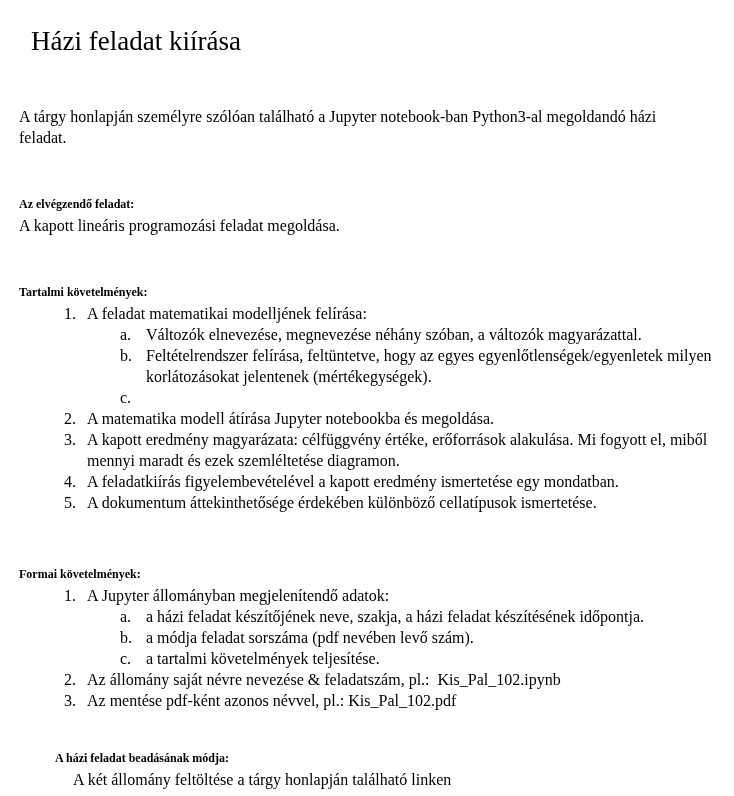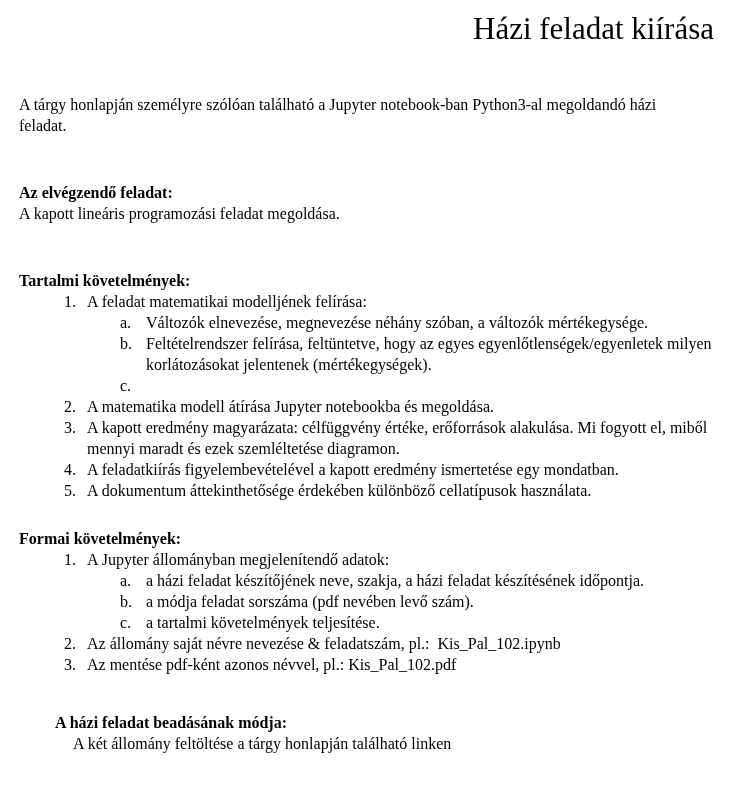--- a/index.html
+++ b/index.html
@@ -13,40 +13,39 @@
     overflow: hidden;
     color: #000000;
     font-family: "Liberation Serif", "DejaVu Serif", serif;
     font-size: 16px;
     line-height: 21px;
   }
   .page {
     padding: 13px 20px 0 19px;
   }
   h1 {
-    margin: 0;
-    font-size: 31px;
+    margin: 12px;
+    font-size: 27px;
     font-weight: 400;
     line-height: 32px;
-    text-align: right;
   }
   h2 {
     margin: 0;
-    font-size: 16px;
+    font-size: 12px;
     font-weight: 700;
     line-height: 21px;
   }
   p { margin: 0; }
   .intro {
     margin-top: 49px;
     max-width: 645px;
   }
   .sec-elvegzendo { margin-top: 46px; }
   .sec-tartalmi   { margin-top: 46px; }
-  .sec-formai     { margin-top: 27px; }
+  .sec-formai     { margin-top: 51px; }
   .sec-beadas     { margin-top: 37px; margin-left: 36px; }
   .li { display: flex; }
   .l1 { padding-left: 45px; }
   .l1 > .marker { width: 23px; flex: none; }
   .l1 > .li-text { max-width: 650px; }
   .l2 { padding-left: 101px; }
   .l2 > .marker { width: 26px; flex: none; }
   .l2 > .li-text { max-width: 600px; }
   .li-text { white-space: pre-wrap; }
   .closing-line { padding-left: 18px; }
@@ -67,21 +66,21 @@
 
   <div class="sec-tartalmi">
     <h2>Tartalmi követelmények:</h2>
 
     <div class="li l1">
       <span class="marker">1.</span>
       <span class="li-text">A feladat matematikai modelljének felírása:</span>
     </div>
     <div class="li l2">
       <span class="marker">a.</span>
-      <span class="li-text">Változók elnevezése, megnevezése néhány szóban, a változók mértékegysége.</span>
+      <span class="li-text">Változók elnevezése, megnevezése néhány szóban, a változók magyarázattal.</span>
     </div>
     <div class="li l2">
       <span class="marker">b.</span>
       <span class="li-text">Feltételrendszer felírása, feltüntetve, hogy az egyes egyenlőtlenségek/egyenletek milyen korlátozásokat jelentenek (mértékegységek).</span>
     </div>
     <div class="li l2">
       <span class="marker">c.</span>
     </div>
     <div class="li l1">
       <span class="marker">2.</span>
@@ -90,21 +89,21 @@
     <div class="li l1">
       <span class="marker">3.</span>
       <span class="li-text">A kapott eredmény magyarázata: célfüggvény értéke, erőforrások alakulása. Mi fogyott el, miből mennyi maradt és ezek szemléltetése diagramon.</span>
     </div>
     <div class="li l1">
       <span class="marker">4.</span>
       <span class="li-text">A feladatkiírás figyelembevételével a kapott eredmény ismertetése egy mondatban.</span>
     </div>
     <div class="li l1">
       <span class="marker">5.</span>
-      <span class="li-text">A dokumentum áttekinthetősége érdekében különböző cellatípusok használata.</span>
+      <span class="li-text">A dokumentum áttekinthetősége érdekében különböző cellatípusok ismertetése.</span>
     </div>
   </div>
 
   <div class="sec-formai">
     <h2>Formai követelmények:</h2>
 
     <div class="li l1">
       <span class="marker">1.</span>
       <span class="li-text">A Jupyter állományban megjelenítendő adatok:</span>
     </div>

